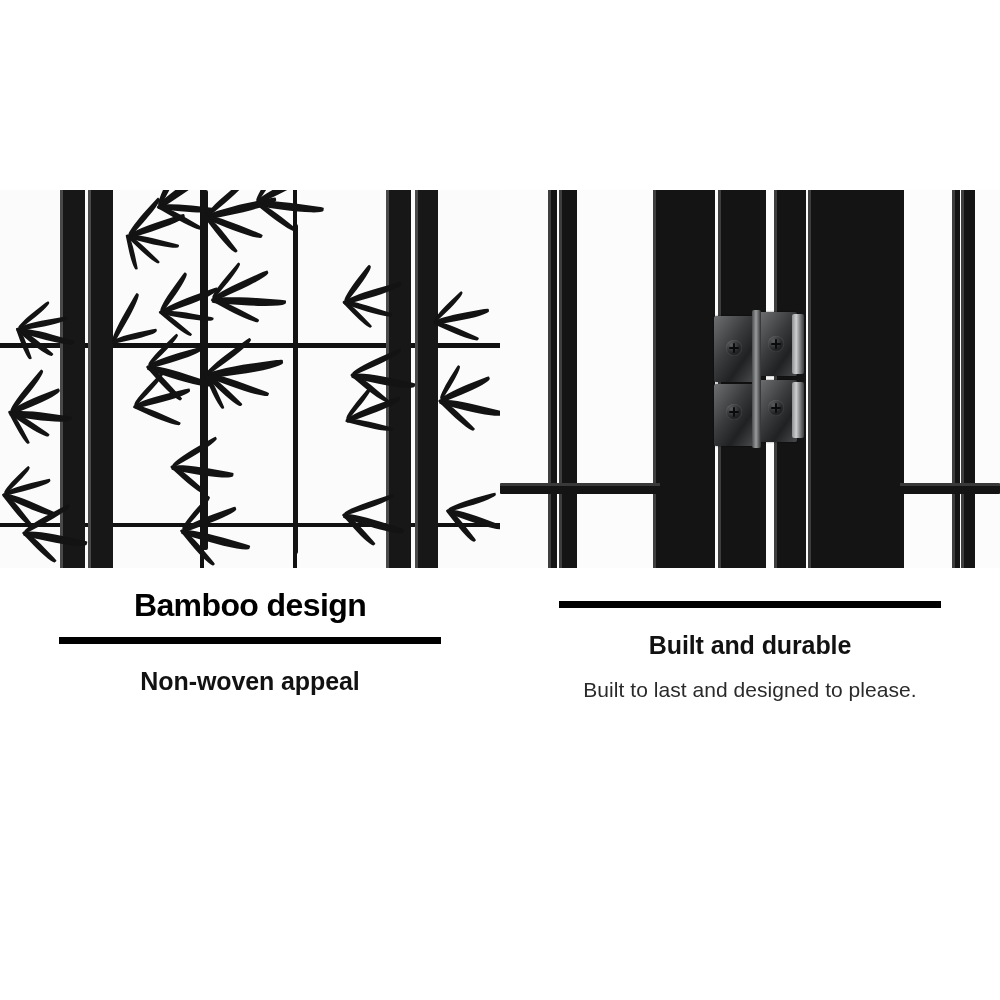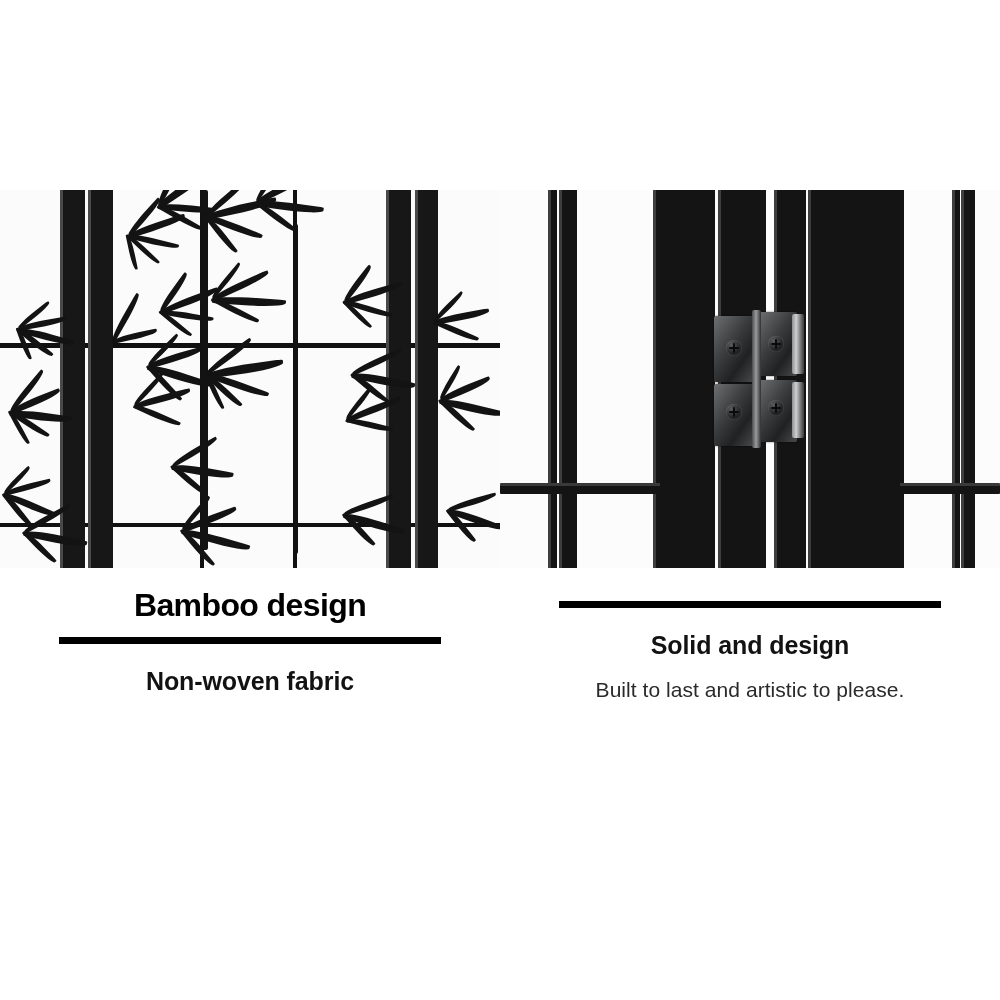--- a/index.html
+++ b/index.html
@@ -418,23 +418,23 @@
         </div>
       </div>
     </div>
   </div>
 
   <div class="copy-band">
 
     <div class="copy-col">
       <h2 class="headline">Bamboo design</h2>
       <div class="rule"></div>
-      <p class="subline">Non-woven fabric</p>
+      <p class="subline">Non-woven appeal</p>
     </div>
 
     <div class="copy-col">
       <div class="rule"></div>
-      <p class="subline">Solid and design</p>
-      <p class="descline">Built to last and artistic to please.</p>
+      <p class="subline">Built and durable</p>
+      <p class="descline">Built to last and designed to please.</p>
     </div>
   </div>
 
 </div>
 
 </body></html>

